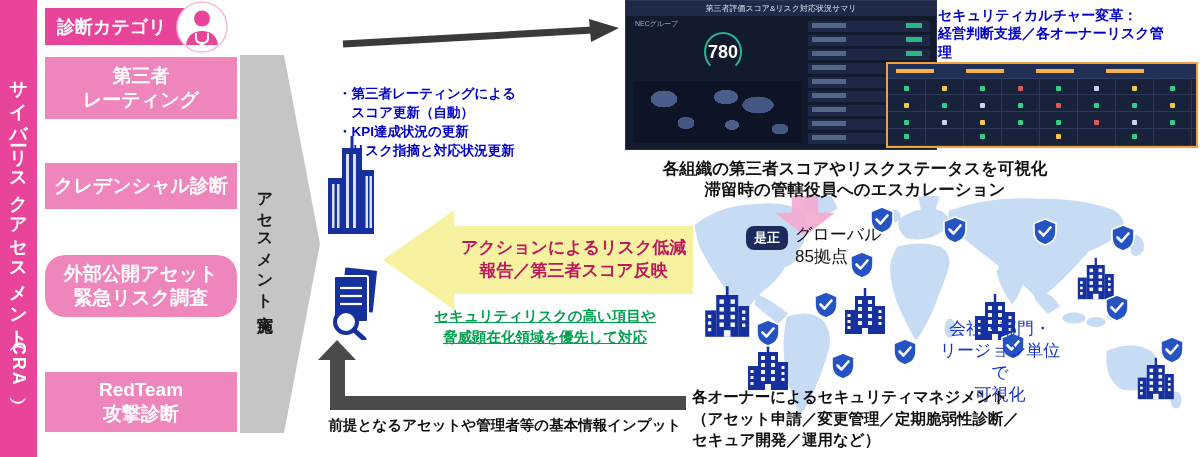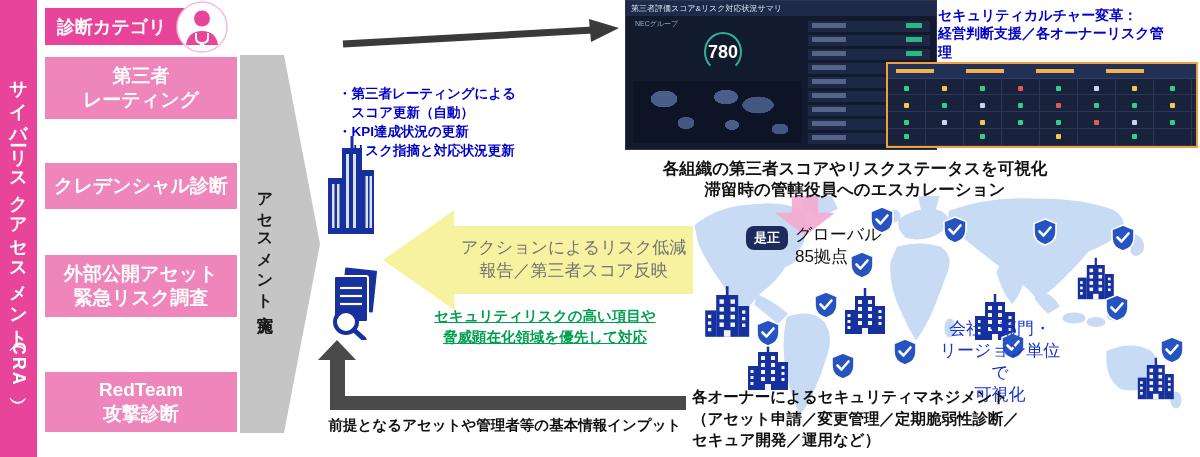--- a/index.html
+++ b/index.html
@@ -11,21 +11,21 @@
   .vbar{position:absolute;left:0;top:0;width:37px;height:457px;background:#E8449A;
         display:flex;align-items:center;justify-content:center;}
   .vbar .vtext{writing-mode:vertical-rl;color:#fff;font-weight:bold;font-size:18px;letter-spacing:2px;}
 
   
   .cat-header{position:absolute;left:45px;top:8px;width:155px;height:37px;background:#E8449A;
               color:#fff;font-weight:bold;font-size:18px;display:flex;align-items:center;padding-left:12px;box-sizing:border-box;}
   .doctor{position:absolute;left:176px;top:1px;width:52px;height:52px;}
   .cat-box{position:absolute;left:45px;width:192px;background:#EE85BB;color:#fff;font-weight:bold;
            font-size:19px;line-height:1.25;display:flex;align-items:center;justify-content:center;text-align:center;}
-  .b1{top:57px;height:62px;} .b2{top:163px;height:46px;} .b3{top:255px;height:62px;} .b4{top:372px;height:60px;}
+  .b1{top:57px;height:62px;} .b2{top:163px;height:46px;} .b3{top:255px;height:62px;border-radius:20px;} .b4{top:372px;height:60px;}
 
   
   .chevron{position:absolute;left:240px;top:55px;width:80px;height:378px;background:#C5C5C5;
            clip-path:polygon(0 0,55% 0,100% 50%,55% 100%,0 100%);}
   .chevron .vtext2{position:absolute;left:14px;top:50%;transform:translateY(-50%);
            writing-mode:vertical-rl;font-weight:bold;font-size:16px;color:#1a1a1a;letter-spacing:2px;}
 
   
   .bullets{position:absolute;left:338px;top:52px;width:245px;color:#0000C8;font-weight:bold;
            font-size:13.5px;line-height:1.42;margin-top:32px;}
@@ -33,21 +33,21 @@
   
   .arr-dash{position:absolute;left:335px;top:14px;width:300px;height:40px;}
   .l-arrow{position:absolute;left:312px;top:338px;width:384px;height:80px;z-index:3;}
   .pink-arrow{position:absolute;left:775px;top:196px;width:60px;height:40px;background:#F3A8CE;opacity:.9;
            clip-path:polygon(28% 0,72% 0,72% 42%,100% 42%,50% 100%,0 42%,28% 42%);z-index:2;}
 
   
   .dashboard{position:absolute;left:625px;top:0;width:312px;height:150px;background:#121A2D;
              border:1px solid #2A3554;box-sizing:border-box;z-index:2;}
   .dash-header{position:absolute;left:0;top:0;right:0;height:15px;background:#1E2A47;
-             display:flex;align-items:center;padding:0 5px;box-sizing:border-box;}
+             display:flex;align-items:center;padding:0 5px;box-sizing:border-box;justify-content:center;}
   .dash-title{font-size:8px;color:#D9E2F5;white-space:nowrap;overflow:hidden;}
   .dash-sub{position:absolute;left:9px;top:18px;font-size:7px;color:#9DB0D6;}
   .dash-score{position:absolute;top:30px;width:54px;height:42px;color:#fff;font-weight:bold;
              font-size:18px;line-height:42px;text-align:center;}
   .dash-score::before{content:"";position:absolute;inset:1px 8px;border:2px solid #35D9B5;
              border-bottom-color:transparent;border-radius:50%;opacity:.8;}
   .s1{left:8px;} .s2{left:70px;}
   .dash-map{position:absolute;left:8px;top:80px;width:168px;height:62px;background:#0C1425;background-image:
       radial-gradient(22px 14px at 30px 18px,#4A5E8C 60%,transparent 61%),
       radial-gradient(14px 10px at 52px 42px,#445782 60%,transparent 61%),
@@ -98,21 +98,21 @@
          font-weight:normal;font-size:17px;line-height:1.3;z-index:6;}
 
   
   .hq{position:absolute;left:322px;top:134px;width:58px;height:102px;z-index:2;}
   .docs{position:absolute;left:324px;top:266px;width:64px;height:74px;z-index:2;}
 
   
   .yellow-arrow{position:absolute;left:383px;top:210px;width:310px;height:100px;background:#F6F2A0;
          clip-path:polygon(0 50%,23% 0,23% 16%,100% 16%,100% 84%,23% 84%,23% 100%);z-index:2;}
   .ya-text{position:absolute;left:25%;right:2%;top:16%;bottom:16%;display:flex;flex-direction:column;
-         align-items:center;justify-content:center;text-align:center;color:#737373;font-weight:normal;
+         align-items:center;justify-content:center;text-align:center;color:#be185d;font-weight:bold;
          font-size:17px;line-height:1.35;}
 </style>
 </head>
 <body>
 
 <div class="stage">
 
   <div class="vbar">
     <span class="vtext">サイバーリスクアセスメント（CRA）</span>
   </div>

